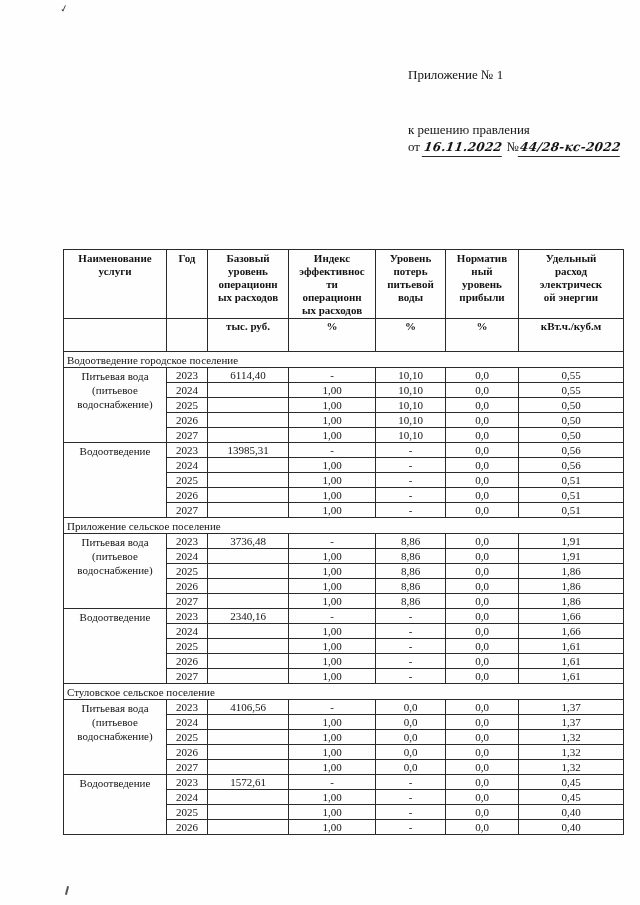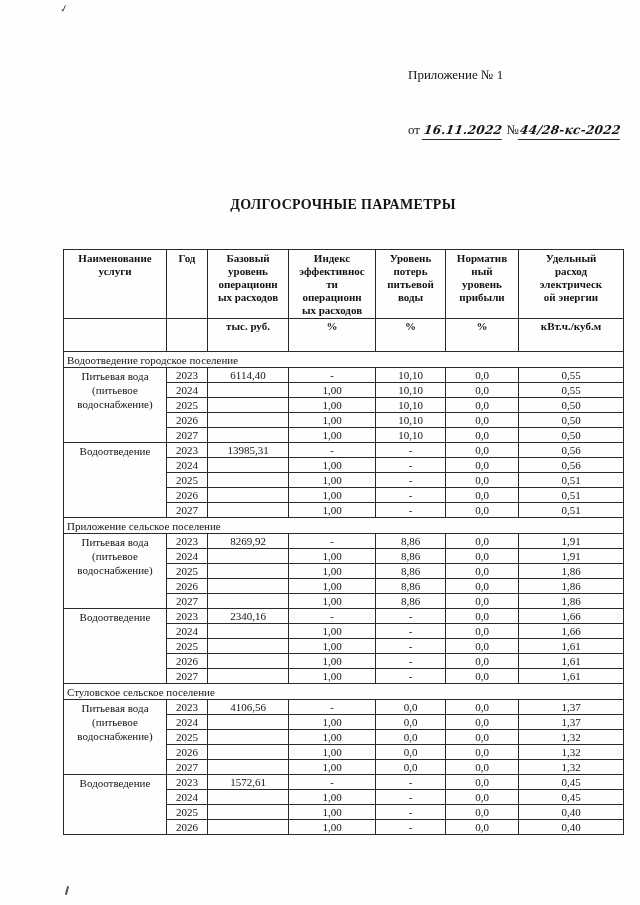--- a/index.html
+++ b/index.html
@@ -109,29 +109,29 @@
 </head>
 <body>
 
 <div class="page">
 
   <span class="scan-mark-top">✓</span>
   <div class="scan-mark-bottom"></div>
 
   <div class="right-block">
     <div class="appendix-line">Приложение № 1</div>
+    <div>к решению правления</div>
     <div class="date-line">
       <span>от</span>
       <span class="hand">16.11.2022</span>
       <span>№</span><span class="hand">44/28-кс-2022</span>
     </div>
   </div>
 
   <div class="title-block">
-    <div class="title-main">ДОЛГОСРОЧНЫЕ ПАРАМЕТРЫ</div>
   </div>
 
   <table class="params">
     <colgroup>
       <col style="width:103px">
       <col style="width:41px">
       <col style="width:81px">
       <col style="width:87px">
       <col style="width:70px">
       <col style="width:73px">
@@ -259,21 +259,21 @@
           <td class="val-cell col-losses">-</td>
           <td class="val-cell col-profit">0,0</td>
           <td class="val-cell col-energy">0,51</td>
         </tr>
         <tr>
           <td colspan="7" class="section-cell">Приложение сельское поселение</td>
         </tr>
         <tr>
           <td rowspan="5" class="svc-cell">Питьевая вода (питьевое водоснабжение)</td>
           <td class="val-cell col-year">2023</td>
-          <td class="val-cell col-base">8269,92</td>
+          <td class="val-cell col-base">3736,48</td>
           <td class="val-cell col-index">-</td>
           <td class="val-cell col-losses">8,86</td>
           <td class="val-cell col-profit">0,0</td>
           <td class="val-cell col-energy">1,91</td>
         </tr>
         <tr>
           <td class="val-cell col-year">2024</td>
           <td class="val-cell col-base"></td>
           <td class="val-cell col-index">1,00</td>
           <td class="val-cell col-losses">8,86</td>

